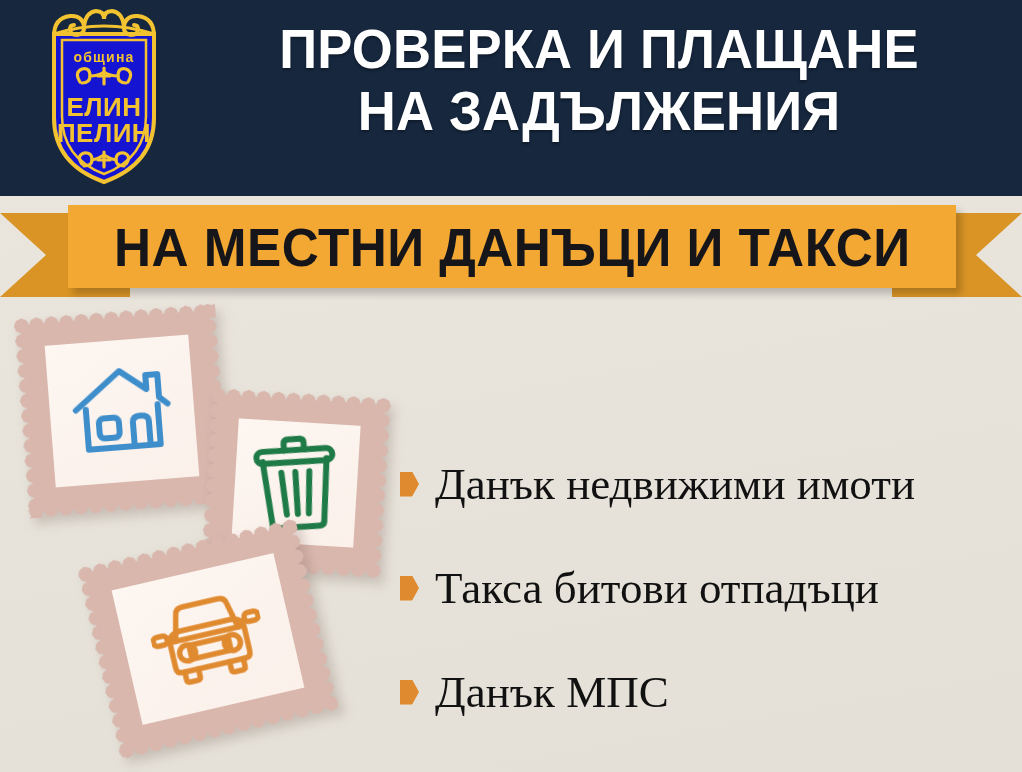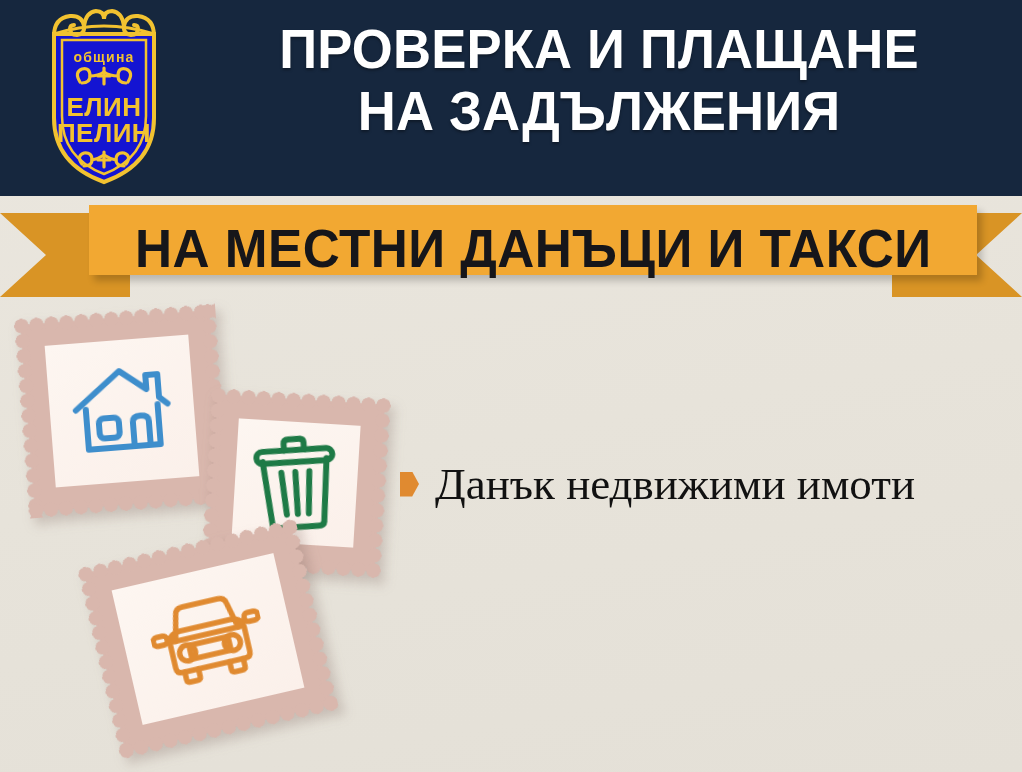--- a/index.html
+++ b/index.html
@@ -72,27 +72,26 @@
     clip-path: polygon(0 0, 130px 0, 130px 84px, 0 84px, 46px 42px);
   }
   .ribbon-tail.right {
     right: 0;
     clip-path: polygon(0 0, 130px 0, 84px 42px, 130px 84px, 0 84px);
   }
 
   .ribbon-main {
     position: absolute;
     left: 68px; top: 9px;
-    width: 888px; height: 70px;
+    width: 888px; height: 83px;
     background: #f2a832;
     box-shadow: 5px 6px 7px rgba(0,0,0,0.20);
     display: flex;
-    align-items: flex-end;
+    align-items: center;
     justify-content: center;
-    margin-left: 21px;
   }
   .ribbon-text {
     color: #16161a;
     font-weight: 700;
     font-size: 54px;
     letter-spacing: 0.5px;
     white-space: nowrap;
     transform: scaleX(0.95);
     line-height: 1;
   }
@@ -271,15 +270,23 @@
         </g>
       </svg>
     </div>
   </div>
 
   <div class="bullets">
     <div class="bullet-row">
       <span class="bullet-marker"></span>
       <span class="bullet-label">Данък недвижими имоти</span>
     </div>
+    <div class="bullet-row">
+      <span class="bullet-marker"></span>
+      <span class="bullet-label">Такса битови отпадъци</span>
+    </div>
+    <div class="bullet-row">
+      <span class="bullet-marker"></span>
+      <span class="bullet-label">Данък МПС</span>
+    </div>
   </div>
 
 </div>
 
 </body></html>

